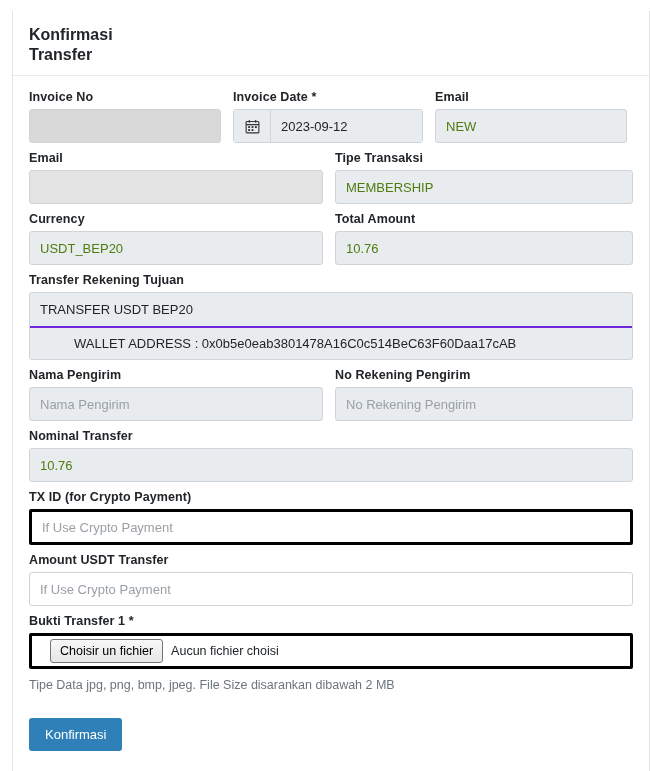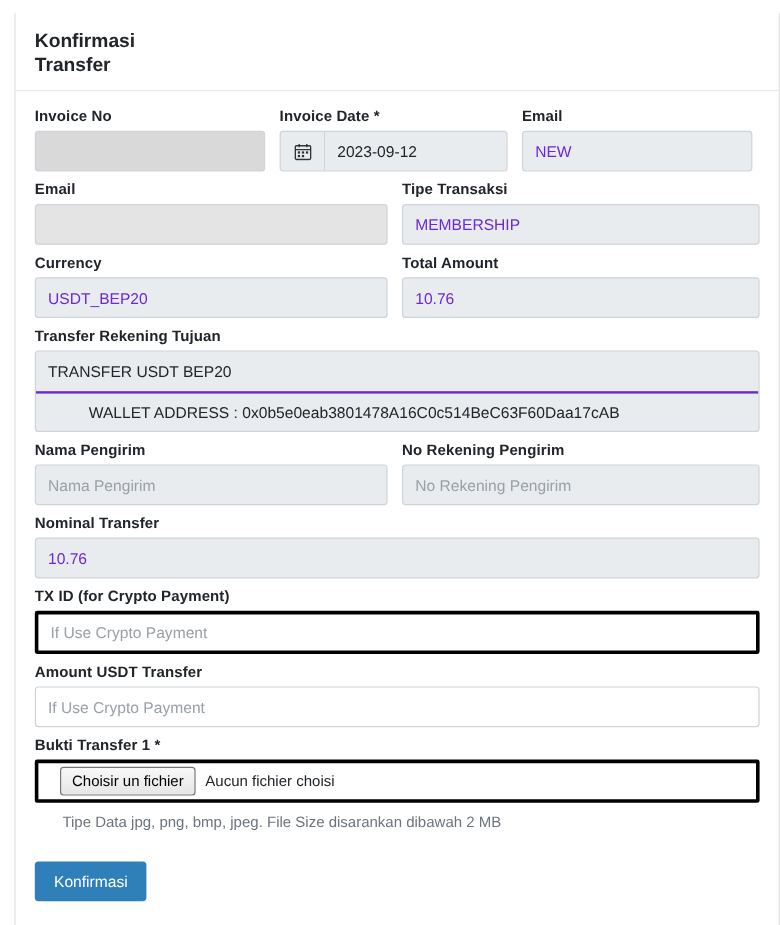--- a/index.html
+++ b/index.html
@@ -71,21 +71,21 @@
     background: #ffffff;
     display: flex;
     align-items: center;
     padding: 0 10px;
     font-size: 13px;
     color: #212529;
     box-sizing: border-box;
   }
   .control.readonly {
     background: #e9ecef;
-    color: #6d28d9;
+    color: #4d7c0f;
   }
   .control.placeholder-text {
     color: #9aa0a6;
   }
   .control.redacted {
     background: #d9d9d9;
     color: transparent;
   }
   .control.redacted-light {
     background: #e4e4e4;
@@ -159,21 +159,20 @@
   }
   .file-status {
     font-size: 12.5px;
     color: #212529;
   }
   .hint {
     font-size: 12.5px;
     color: #6c757d;
     margin-top: 9px;
     margin-bottom: 0;
-    margin-left: 23px;
   }
   .submit-wrap {
     margin-top: 26px;
     padding-bottom: 18px;
   }
   .btn-primary {
     display: inline-block;
     background: #2f80b8;
     color: #ffffff;
     border: none;

